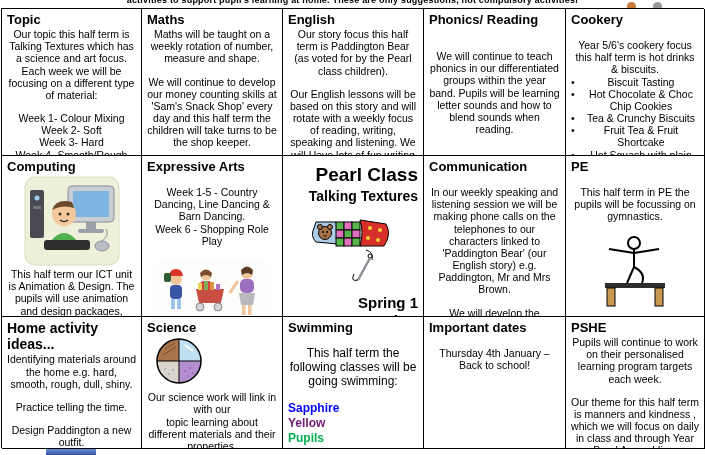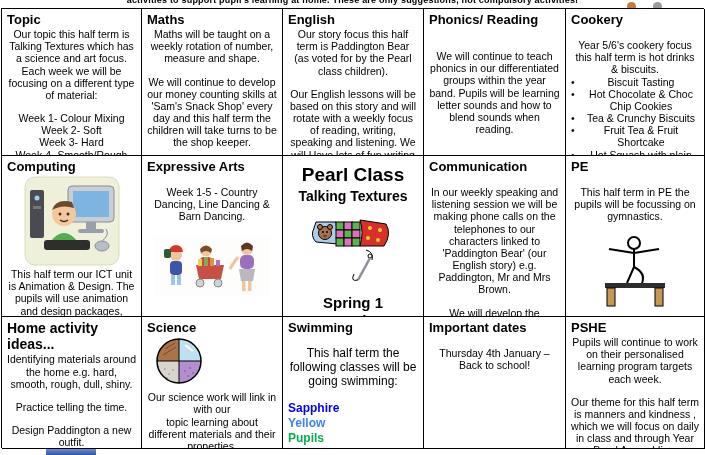--- a/index.html
+++ b/index.html
@@ -34,26 +34,26 @@
   .c-title{font-size:13px;font-weight:bold;text-align:left;margin:1px 0 1px 0;}
   .p{margin:0 0 0 0;}
   .sp{height:11px;}
   .tc{text-align:center;}
   .tl{text-align:center;}
   .weeks div{white-space:nowrap;}
   .bullets .b-row{display:flex;}
   .bullets .b-dot{width:12px;flex:none;}
   .bullets .b-txt{flex:1;text-align:center;}
   .imgbox{display:flex;justify-content:center;margin:2px 0;}
-  .center-cell{text-align:center;}
+  .center-cell{text-align:right;}
   .pearl-title{font-size:19px;font-weight:bold;margin-top:6px;}
   .pearl-sub{font-size:14px;font-weight:bold;margin-top:2px;}
   .pearl-overview{font-size:15px;font-weight:bold;margin-top:10px;}
   .sapphire{color:#0000FF;font-weight:bold;}
-  .yellowc{color:#3b82f6;font-weight:bold;}
+  .yellowc{color:#701a75;font-weight:bold;}
   .emerald{color:#00B050;font-weight:bold;}
   .swim-classes{margin-top:12px;font-size:12px;line-height:1.25;}
   .swim-body{font-size:12px;}
   .bottom-frag{position:absolute;left:46px;top:449px;width:50px;height:6px;
     background:linear-gradient(#6c8fd8,#33539e);}
 </style>
 </head>
 <body>
 
 <div class="sheet">
@@ -151,20 +151,21 @@
           <path d="M78 65 q8 -6 4 -12" stroke="#8a8f98" fill="none"></path>
         </svg>
       </div>
       <div class="p tl">This half term our ICT unit is Animation &amp; Design.  The pupils will use animation and design packages, suited to their ability, to create a product or short animation.</div>
     </div>
 
     <div class="cell">
       <div class="c-title">Expressive Arts</div>
       <div class="sp"></div>
       <div class="p tl">Week 1-5 - Country Dancing, Line Dancing &amp; Barn Dancing.</div>
+      <div class="p tl">Week 6 - Shopping Role Play</div>
       <div class="imgbox" style="margin-top:14px;">
         <svg width="116" height="58" viewBox="0 0 116 58">
           <rect x="0" y="0" width="116" height="58" fill="#fdfdfb"></rect>
 
           <circle cx="22" cy="18" r="6" fill="#f2c49c"></circle>
           <path d="M15 15 a7 7 0 0 1 14 0 z" fill="#d8342a"></path>
           <rect x="16" y="24" width="12" height="14" rx="4" fill="#3b55a8"></rect>
           <rect x="10" y="12" width="7" height="9" rx="2" fill="#2e5c34"></rect>
           <rect x="17" y="38" width="4" height="10" fill="#9cc4e4"></rect>
           <rect x="23" y="38" width="4" height="10" fill="#9cc4e4"></rect>

